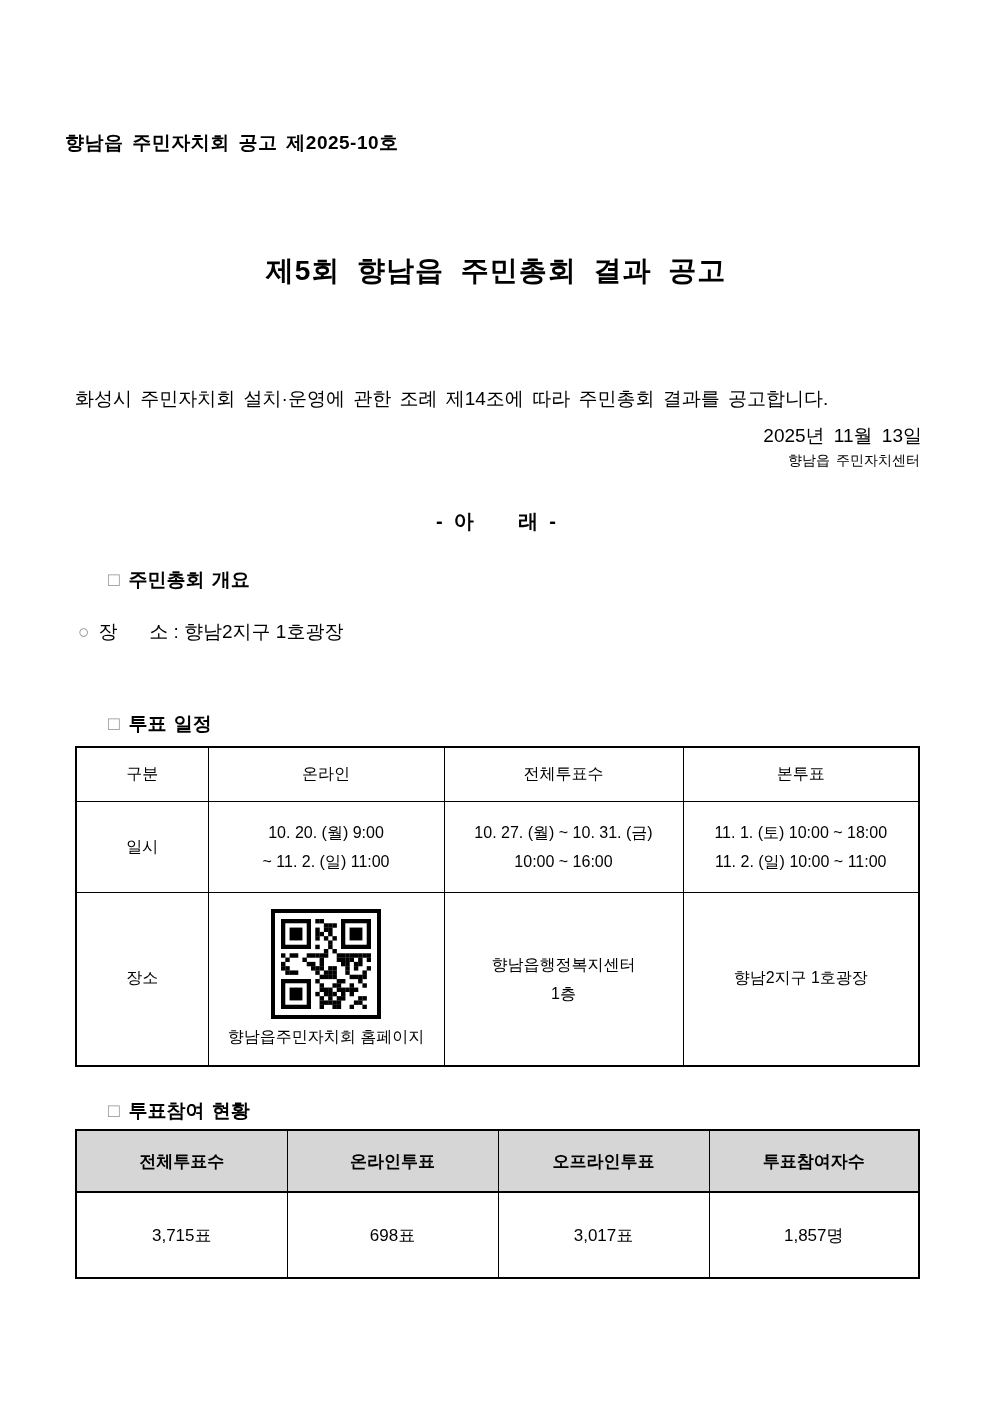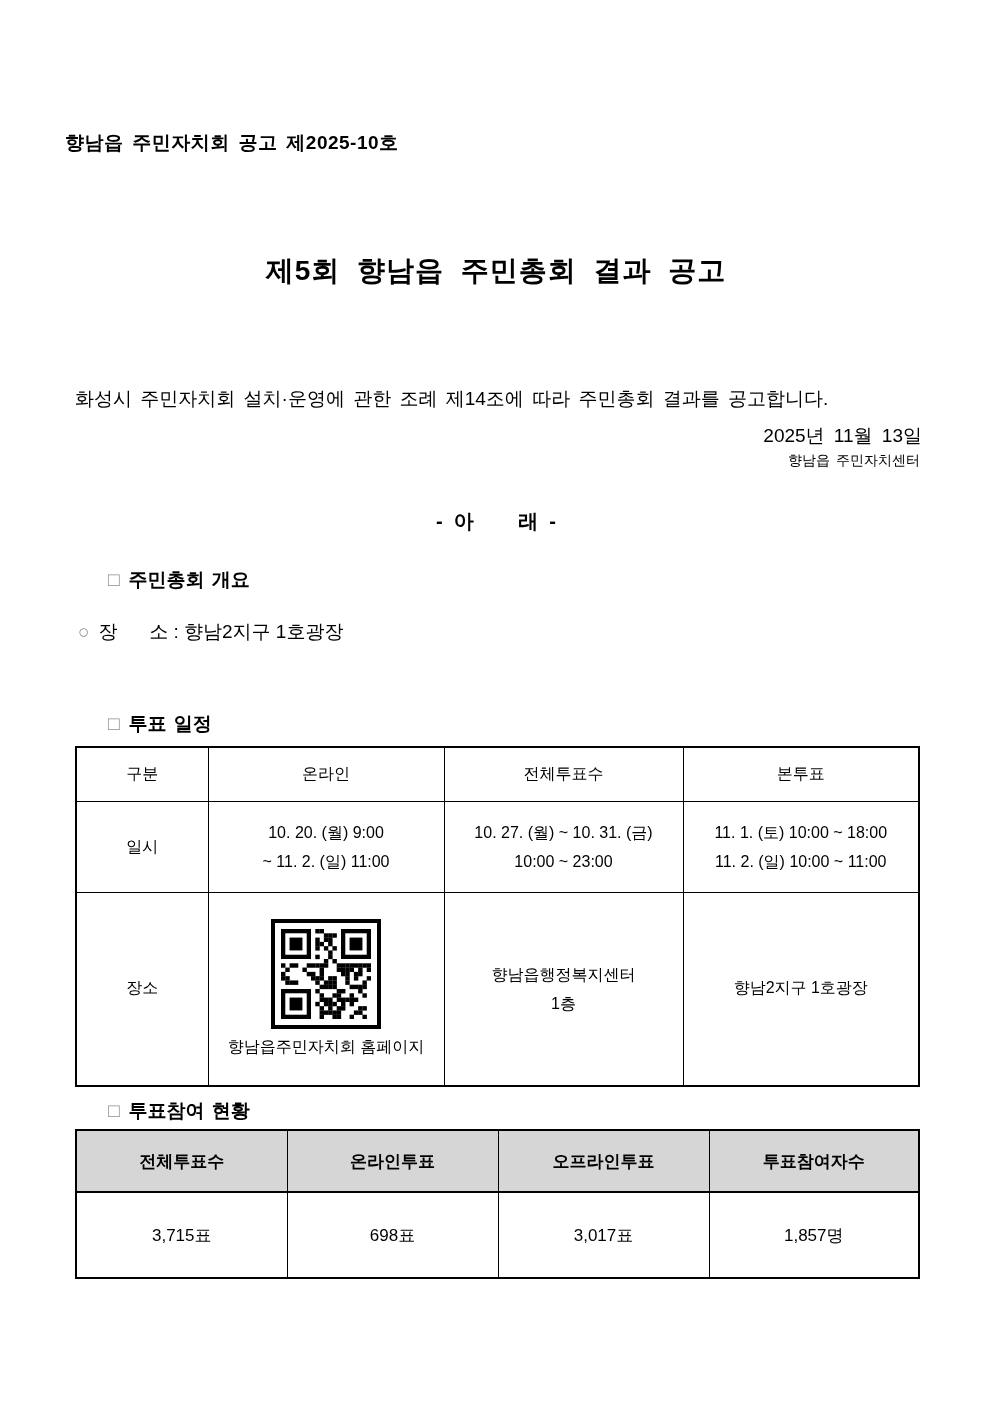--- a/index.html
+++ b/index.html
@@ -32,21 +32,21 @@
   table{border-collapse:collapse;table-layout:fixed;}
   .tbl{position:absolute;left:75px;width:843px;}
   .tbl1{top:746px;}
   .tbl2{top:1129px;}
   .tbl td,.tbl th{border:1px solid #000;text-align:center;vertical-align:middle;
     font-weight:normal;padding:16px;overflow:hidden;}
   .tbl{border:2px solid #000;}
   .tbl1 td,.tbl1 th{font-size:16px;}
   .t1-hrow{height:37px;}
   .t1-drow{height:65px;}
-  .t1-prow{height:193px;}
+  .t1-prow{height:173px;}
   .cell-2line div{line-height:29px;}
   .tbl2 th{height:28px;background:#d6d6d6;font-size:17px;font-weight:bold;border-bottom:2px solid #000;}
   .tbl2 td{height:52px;font-size:17px;}
 
   .qr-wrap{display:flex;flex-direction:column;align-items:center;justify-content:flex-start;gap:8px;}
   .qr-frame{width:90px;height:90px;border:4px solid #000;padding:6px;background:#fff;}
   .qr-frame svg{display:block;width:90px;height:90px;}
   .qr-caption{font-size:16px;white-space:pre;}
 </style>
 </head>
@@ -87,21 +87,21 @@
       <th>본투표</th>
     </tr>
     <tr class="t1-drow">
       <td>일시</td>
       <td class="cell-2line">
         <div>10. 20. (월) 9:00</div>
         <div>~ 11. 2. (일) 11:00</div>
       </td>
       <td class="cell-2line">
         <div>10. 27. (월) ~ 10. 31. (금)</div>
-        <div>10:00 ~ 23:00</div>
+        <div>10:00 ~ 16:00</div>
       </td>
       <td class="cell-2line">
         <div>11. 1. (토) 10:00 ~ 18:00</div>
         <div>11. 2. (일) 10:00 ~ 11:00</div>
       </td>
     </tr>
     <tr class="t1-prow">
       <td>장소</td>
       <td>
         <div class="qr-wrap">

